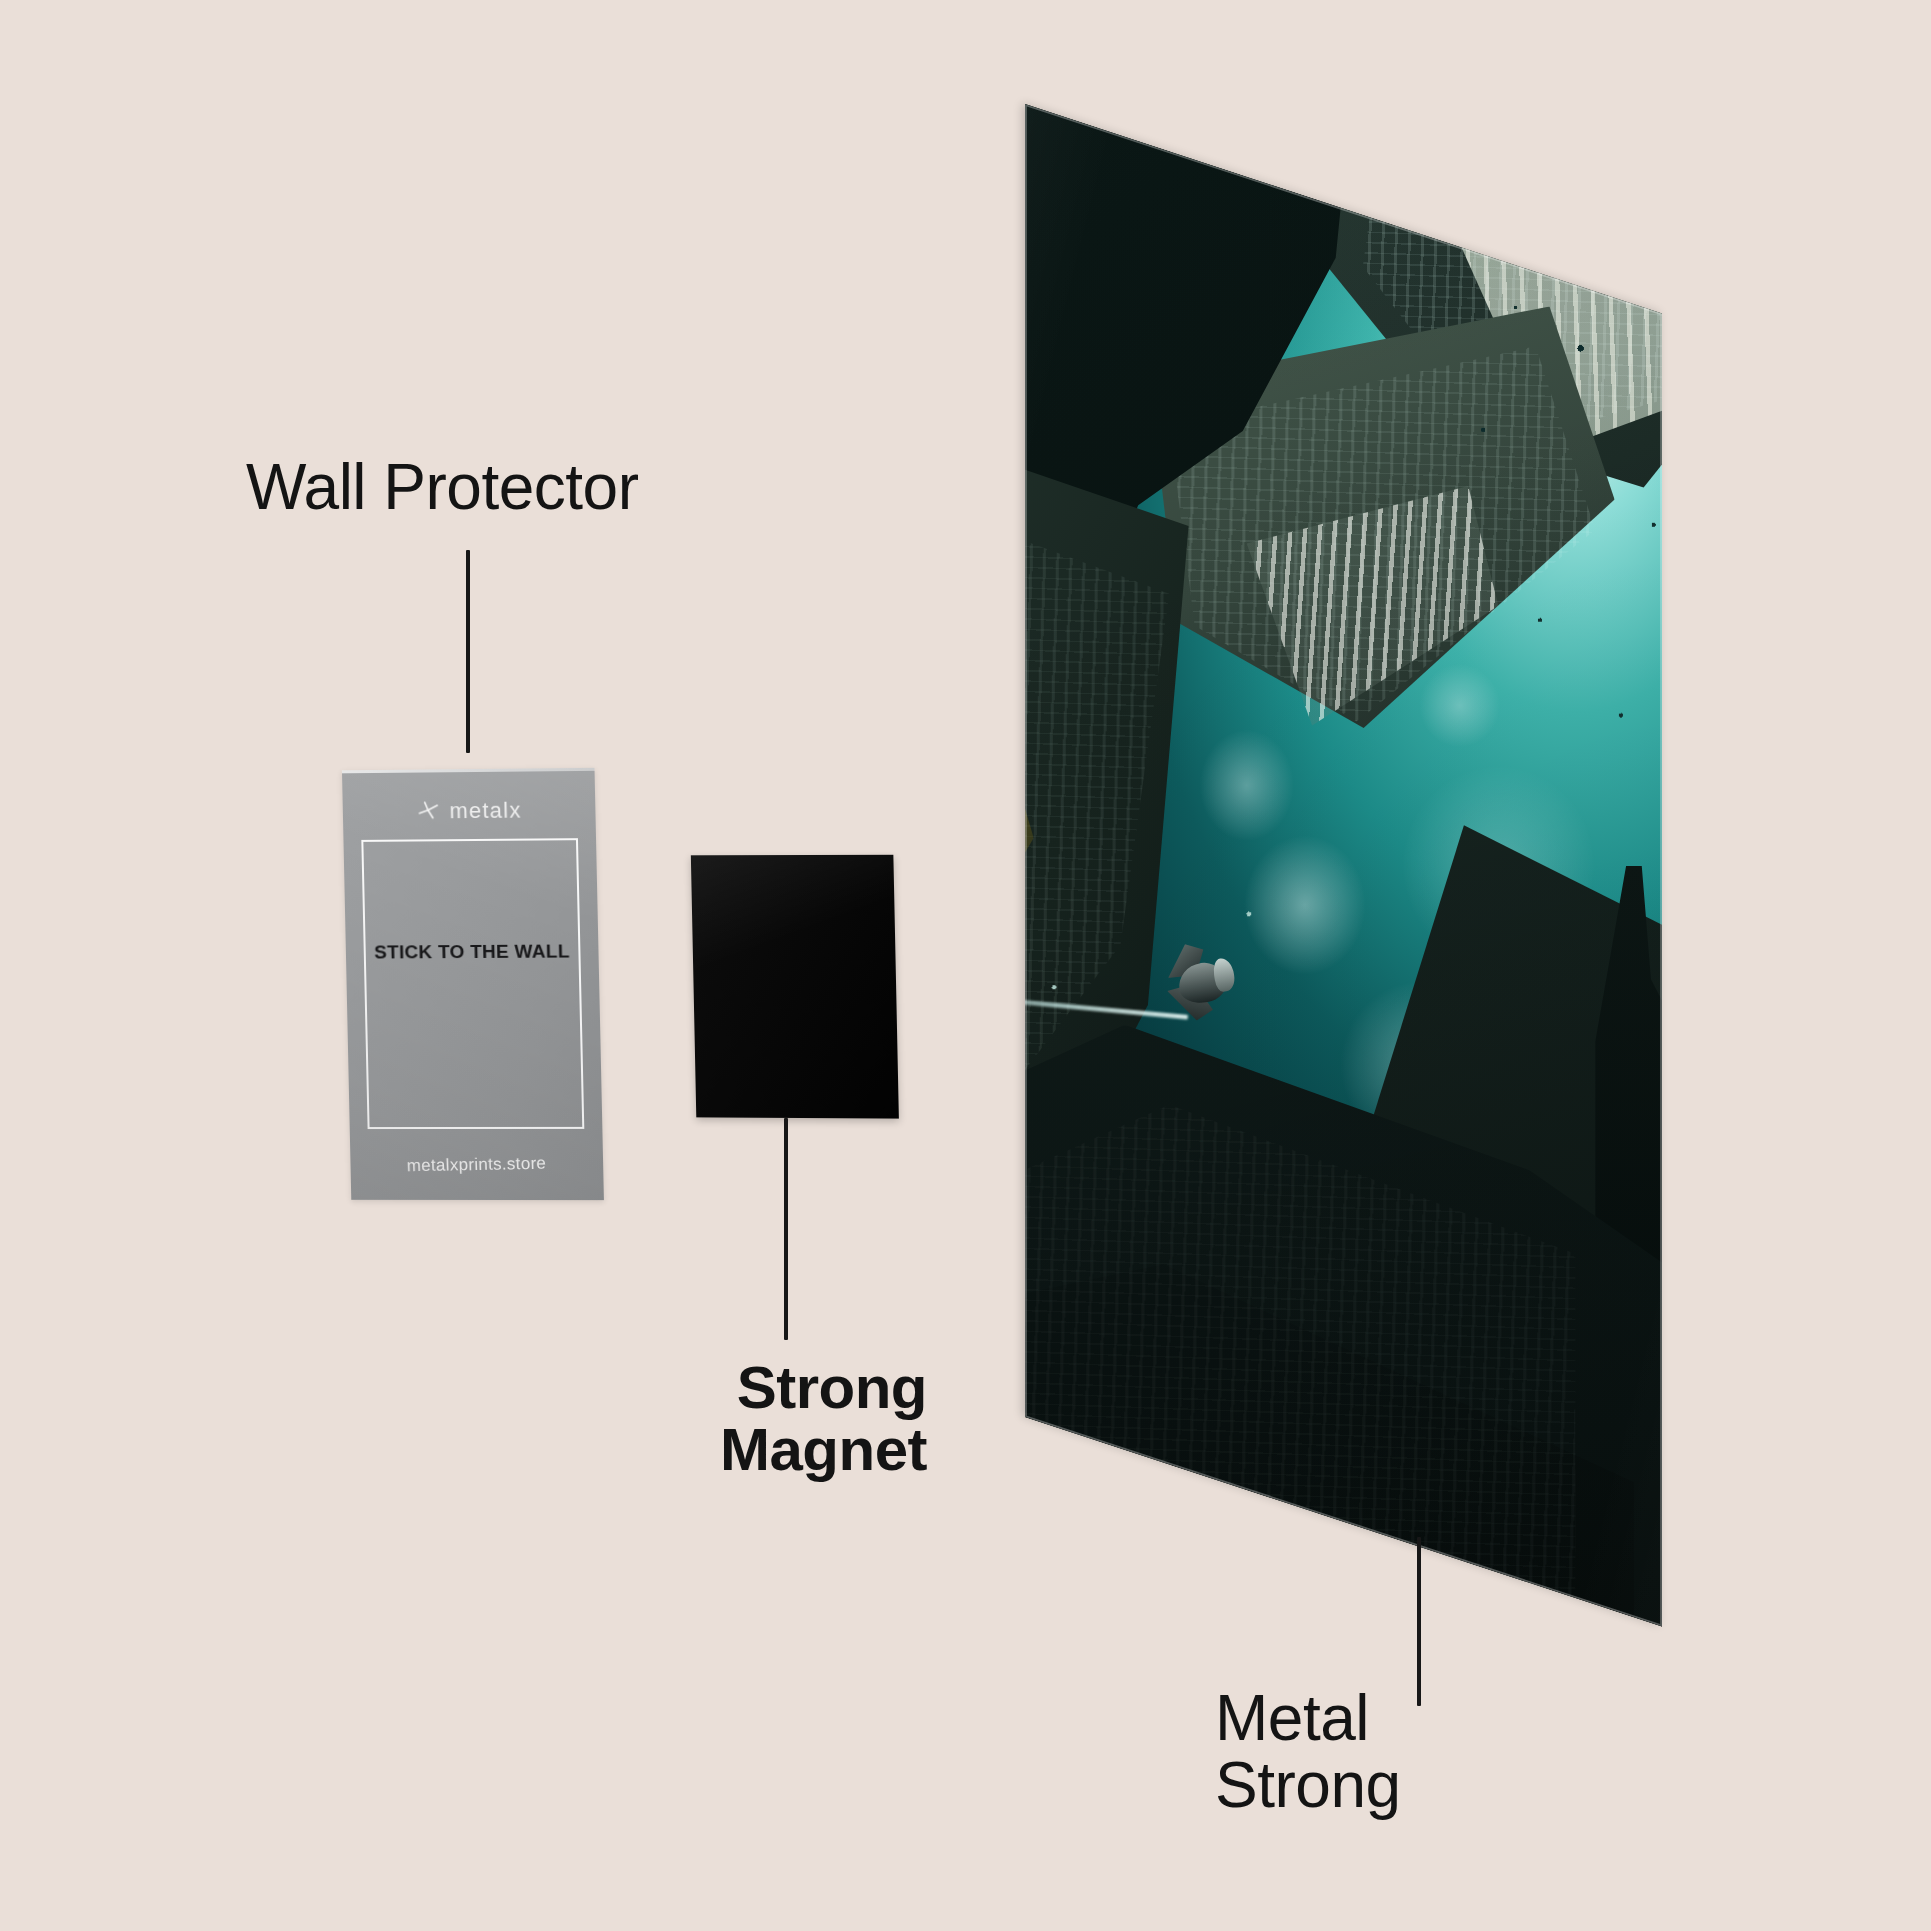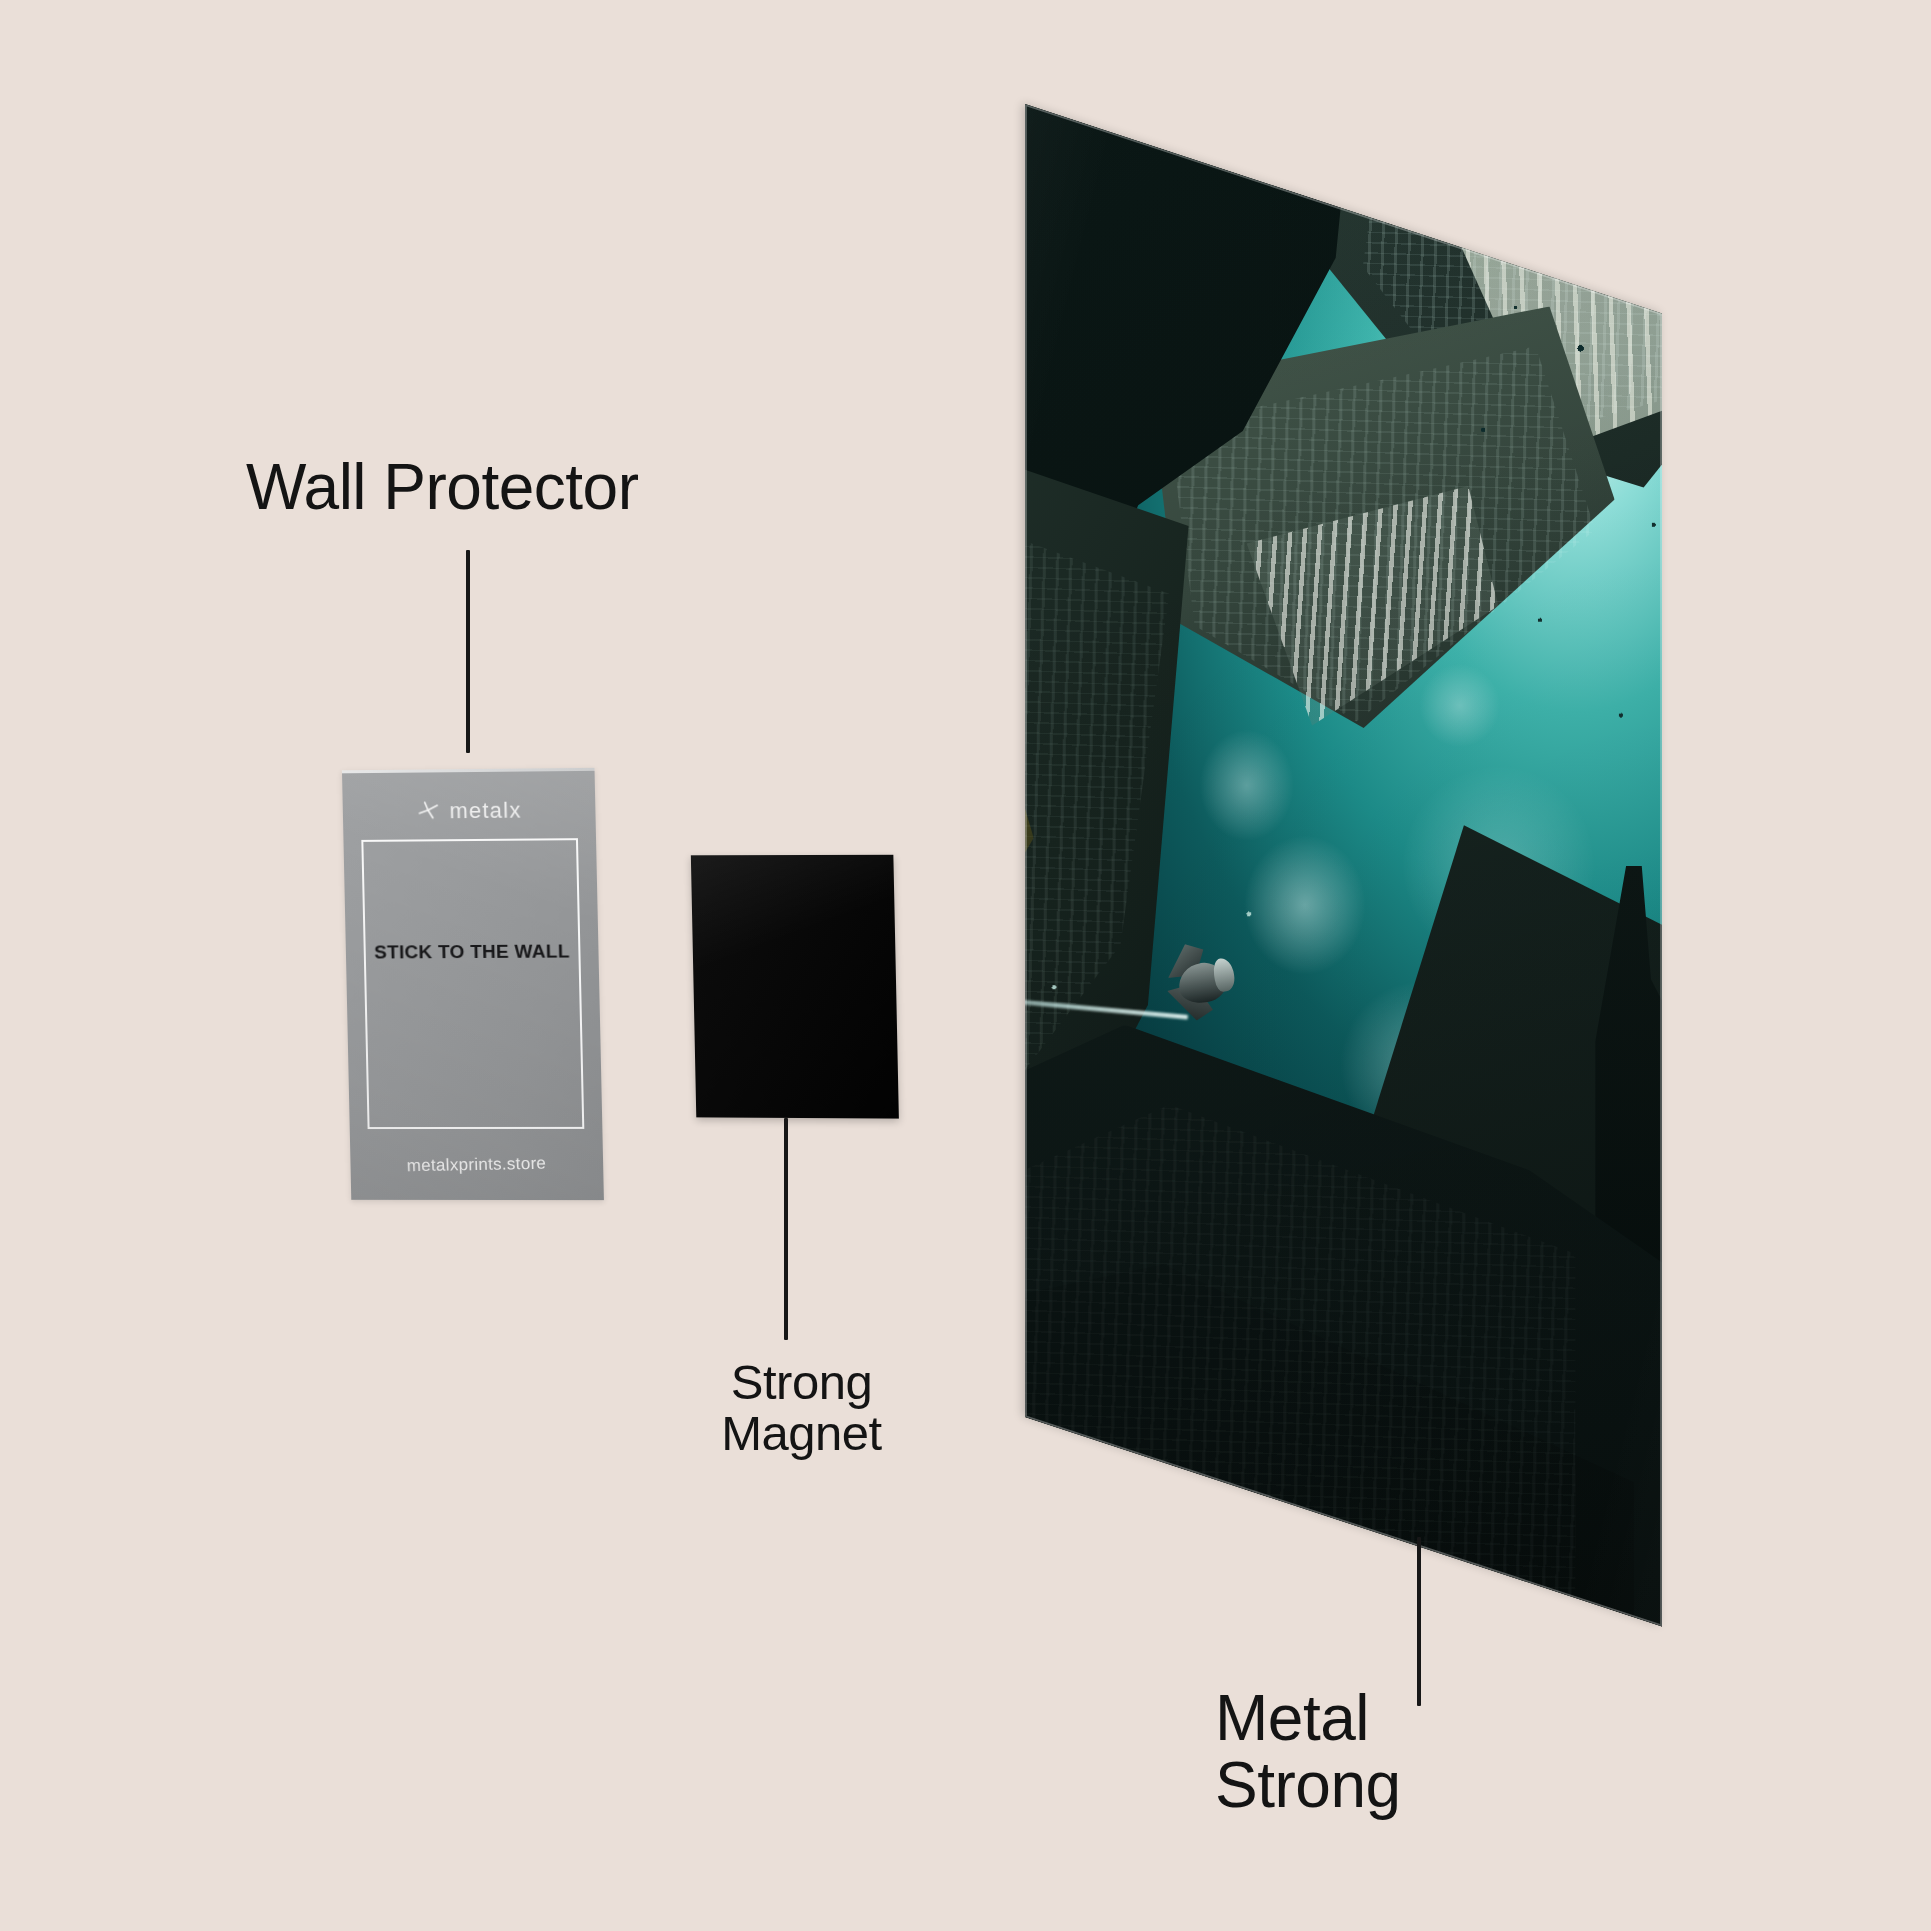--- a/index.html
+++ b/index.html
@@ -15,21 +15,21 @@
   .label{
     position:absolute;
     color:#141414;
     font-weight:400;
     letter-spacing:-0.5px;
     line-height:1.04;
     white-space:pre-line;
     font-family:"Liberation Sans", sans-serif;
   }
   #lbl-wall{left:246px;top:454px;font-size:64px;}
-  #lbl-magnet{left:676px;top:1357px;font-size:49px;text-align:center;width:251px;}
+  #lbl-magnet{left:676px;top:1357px;font-size:60px;text-align:right;width:251px;font-weight:bold;}
   #lbl-poster{left:1215px;top:1685px;font-size:64px;}
 
   .leader{position:absolute;background:#171717;width:3.9px;border-radius:1px;}
   #lead-wall{left:466px;top:550px;height:203px;}
   #lead-magnet{left:784px;top:1118px;height:222px;}
   #lead-poster{left:1417px;top:1537px;height:169px;}
 
   
   #protector-wrap{
     position:absolute;left:346px;top:769px;width:253px;height:431px;

